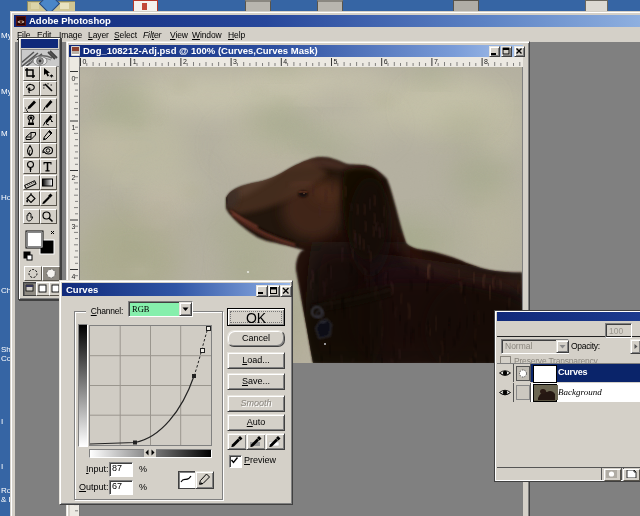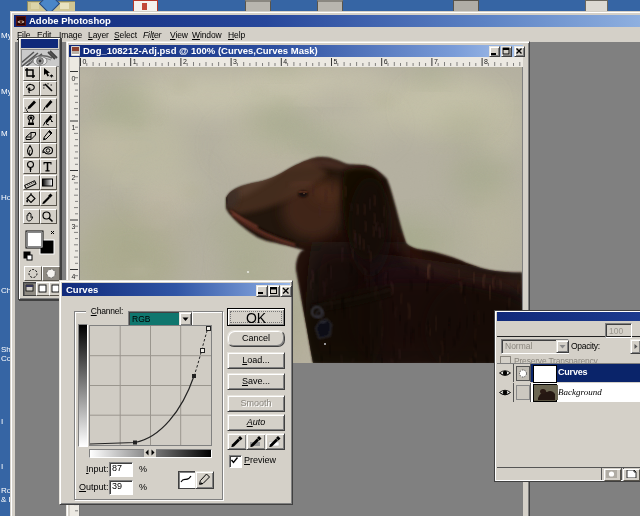--- a/index.html
+++ b/index.html
@@ -782,21 +782,21 @@
         </svg></div>
     <div class="btn abs" style="left:218px;top:2px;width:10px;height:10px;"><svg width="10" height="10">
           <path d="M2 2 L7.5 7.5 M7.5 2 L2 7.5" stroke="#000" stroke-width="1.3"></path>
         </svg></div>
   </div>
 
   <div class="abs" style="left:14px;top:30px;width:147px;height:187px;
        border:1px solid #808080;box-shadow:1px 1px 0 #fff, inset 1px 1px 0 #fff;"></div>
 
   <span class="abs" style="left:26px;top:25px;width:40px;text-align:center;font-size:8.5px;letter-spacing:-0.2px;background:#d4d0c8;padding:0 1px;"><u>C</u>hannel:</span>
-  <div class="abs sunken" style="left:68px;top:30px;width:63px;height:14px;background:#0f766e;">
+  <div class="abs sunken" style="left:68px;top:20px;width:63px;height:14px;background:#86efac;font-family:Liberation Serif, serif;">
     <span class="abs" style="left:3px;top:1.5px;font-size:8.5px;">RGB</span>
     <div class="btn abs" style="left:50px;top:0px;width:11px;height:12px;">
       <svg width="11" height="12">
           <path d="M2.5 4.5 L8.5 4.5 L5.5 8 Z" fill="#000"></path>
         </svg>
     </div>
   </div>
 
   <div class="abs" style="left:18px;top:43px;width:8px;height:121px;background:linear-gradient(180deg,#000 0%,#fff 100%);border:1px solid #808080;border-right-color:#fff;border-bottom-color:#fff;"></div>
 
@@ -827,21 +827,21 @@
       </svg>
   </div>
 
   <span class="abs" style="left:26px;top:183px;font-size:9px;"><u>I</u>nput:</span>
   <div class="abs sunken" style="left:49px;top:181px;width:22px;height:13px;background:#fff;">
       <span class="abs" style="left:2px;top:0px;font-size:9px;">87</span>
     </div>
   <span class="abs" style="left:79px;top:183px;font-size:9px;">%</span>
   <span class="abs" style="left:19px;top:201px;font-size:9px;"><u>O</u>utput:</span>
   <div class="abs sunken" style="left:49px;top:199px;width:22px;height:13px;background:#fff;">
-      <span class="abs" style="left:2px;top:0px;font-size:9px;">39</span>
+      <span class="abs" style="left:2px;top:0px;font-size:9px;">67</span>
     </div>
   <span class="abs" style="left:79px;top:201px;font-size:9px;">%</span>
 
   <div class="abs" style="left:118px;top:190px;width:17px;height:16px;background:#fff;border:1px solid #404040;box-shadow:inset 1px 1px 0 #808080;">
     <svg width="15" height="14">
         <path d="M2,10 C5,4 8,11 12,4" stroke="#000" stroke-width="1.1" fill="none"></path>
       </svg>
   </div>
   <div class="btn abs" style="left:135px;top:190px;width:17px;height:16px;">
     <svg width="15" height="14">
@@ -850,22 +850,22 @@
       </svg>
   </div>
 
   <div class="abs" style="left:167px;top:27px;width:56px;height:16px;background:#d4d0c8;border:1px solid #000;box-shadow:inset 1px 1px 0 #fff,inset -1px -1px 0 #808080;">
     <div class="abs" style="left:2px;top:2px;right:2px;bottom:2px;border:1px dotted #777;"></div>
     <span class="abs" style="width:100%;text-align:center;font-size:14px;top:1px;">OK</span>
   </div>
   <div class="btn abs" style="left:167px;top:49px;width:56px;height:15px;border-radius:7px;"><span style="line-height:14px;">Cancel</span></div>
   <div class="btn abs" style="left:167px;top:71px;width:56px;height:15px;"><span style="line-height:14px;"><u>L</u>oad...</span></div>
   <div class="btn abs" style="left:167px;top:92px;width:56px;height:15px;"><span style="line-height:14px;"><u>S</u>ave...</span></div>
-  <div class="btn abs" style="left:167px;top:114px;width:56px;height:15px;color:#8a867e;text-shadow:1px 1px 0 #fff;"><span style="line-height:14px;">Smooth</span></div>
-  <div class="btn abs" style="left:167px;top:133px;width:56px;height:15px;"><span style="line-height:14px;font-style:italic;"><u>A</u>uto</span></div>
+  <div class="btn abs" style="left:167px;top:114px;width:56px;height:15px;color:#8a867e;text-shadow:1px 1px 0 #fff;font-style:italic;"><span style="line-height:14px;">Smooth</span></div>
+  <div class="btn abs" style="left:167px;top:133px;width:56px;height:15px;"><span style="line-height:14px;"><u>A</u>uto</span></div>
   <div class="btn abs" style="left:167px;top:152px;width:18px;height:15px;">
     <svg width="16" height="13">
         <path d="M11,2 l2.5,2.5 -2,2 -2.5,-2.5 Z" fill="#000"></path>
         <path d="M9,4.5 l2,2 -6,6 -2.8,0.8 0.8,-2.8 Z" fill="#000"></path>
       </svg>
   </div>
   <div class="btn abs" style="left:186px;top:152px;width:18px;height:15px;">
     <svg width="16" height="13">
         <rect x="2" y="8" width="10" height="4" fill="#999"></rect>
         <path d="M11,2 l2.5,2.5 -2,2 -2.5,-2.5 Z" fill="#000"></path>

